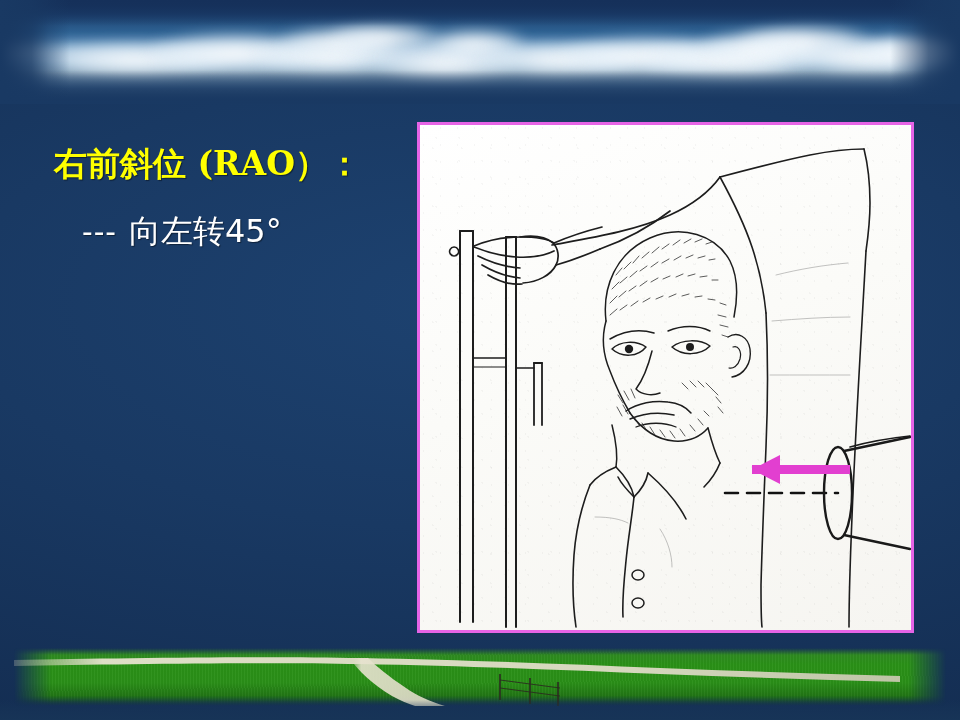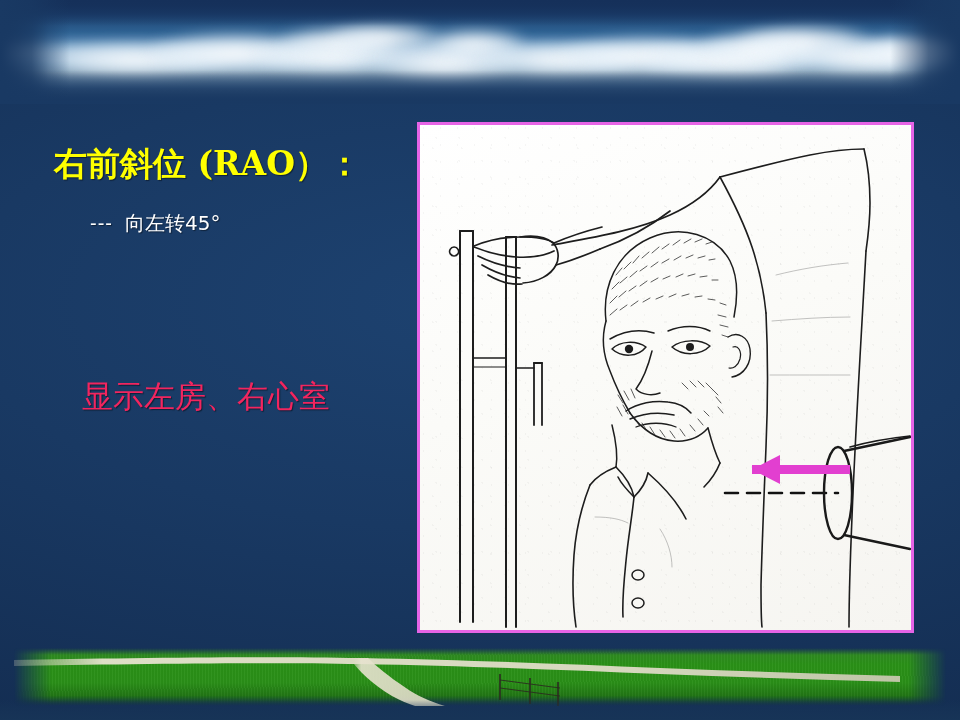--- a/index.html
+++ b/index.html
@@ -78,23 +78,23 @@
     font-size: 33px;
     font-weight: bold;
     white-space: nowrap;
     letter-spacing: 0px;
   }
   .title-line .cjk { font-family: "DejaVu Sans", sans-serif; }
   .title-line .lat { font-family: "DejaVu Serif", serif; }
 
   .bullet {
     position: absolute;
-    left: 90px;
+    left: 82px;
     color: #ffffff;
-    font-size: 20px;
+    font-size: 32px;
     font-family: "DejaVu Sans", sans-serif;
     white-space: nowrap;
   }
   .bullet-dash {
     font-family: "Liberation Sans", sans-serif;
     letter-spacing: 1px;
     margin-right: 12px;
   }
   #bullet1 { top: 210px; }
   #bullet2 { top: 265px; }
@@ -195,21 +195,20 @@
 
   <div class="title-line text-shadow-soft">
     <span class="cjk">右前斜位 </span><span class="lat">(RAO）</span><span class="lat">：</span>
   </div>
 
   <div class="bullet text-shadow-soft" id="bullet1">
     <span class="bullet-dash">---</span><span>向左转45°</span>
   </div>
 
 
-  <div class="highlight-line text-shadow-soft">显示左房、右心室</div>
 
   <div class="picture-frame">
     <div class="paper"></div>
 
     <svg class="sketch" viewBox="0 0 491 505" preserveAspectRatio="none">
       <g fill="none" stroke="#1d1d1d" stroke-linecap="round" stroke-linejoin="round">
 
         <g stroke-width="2">
 
           <path d="M40 106 L40 497"></path>

